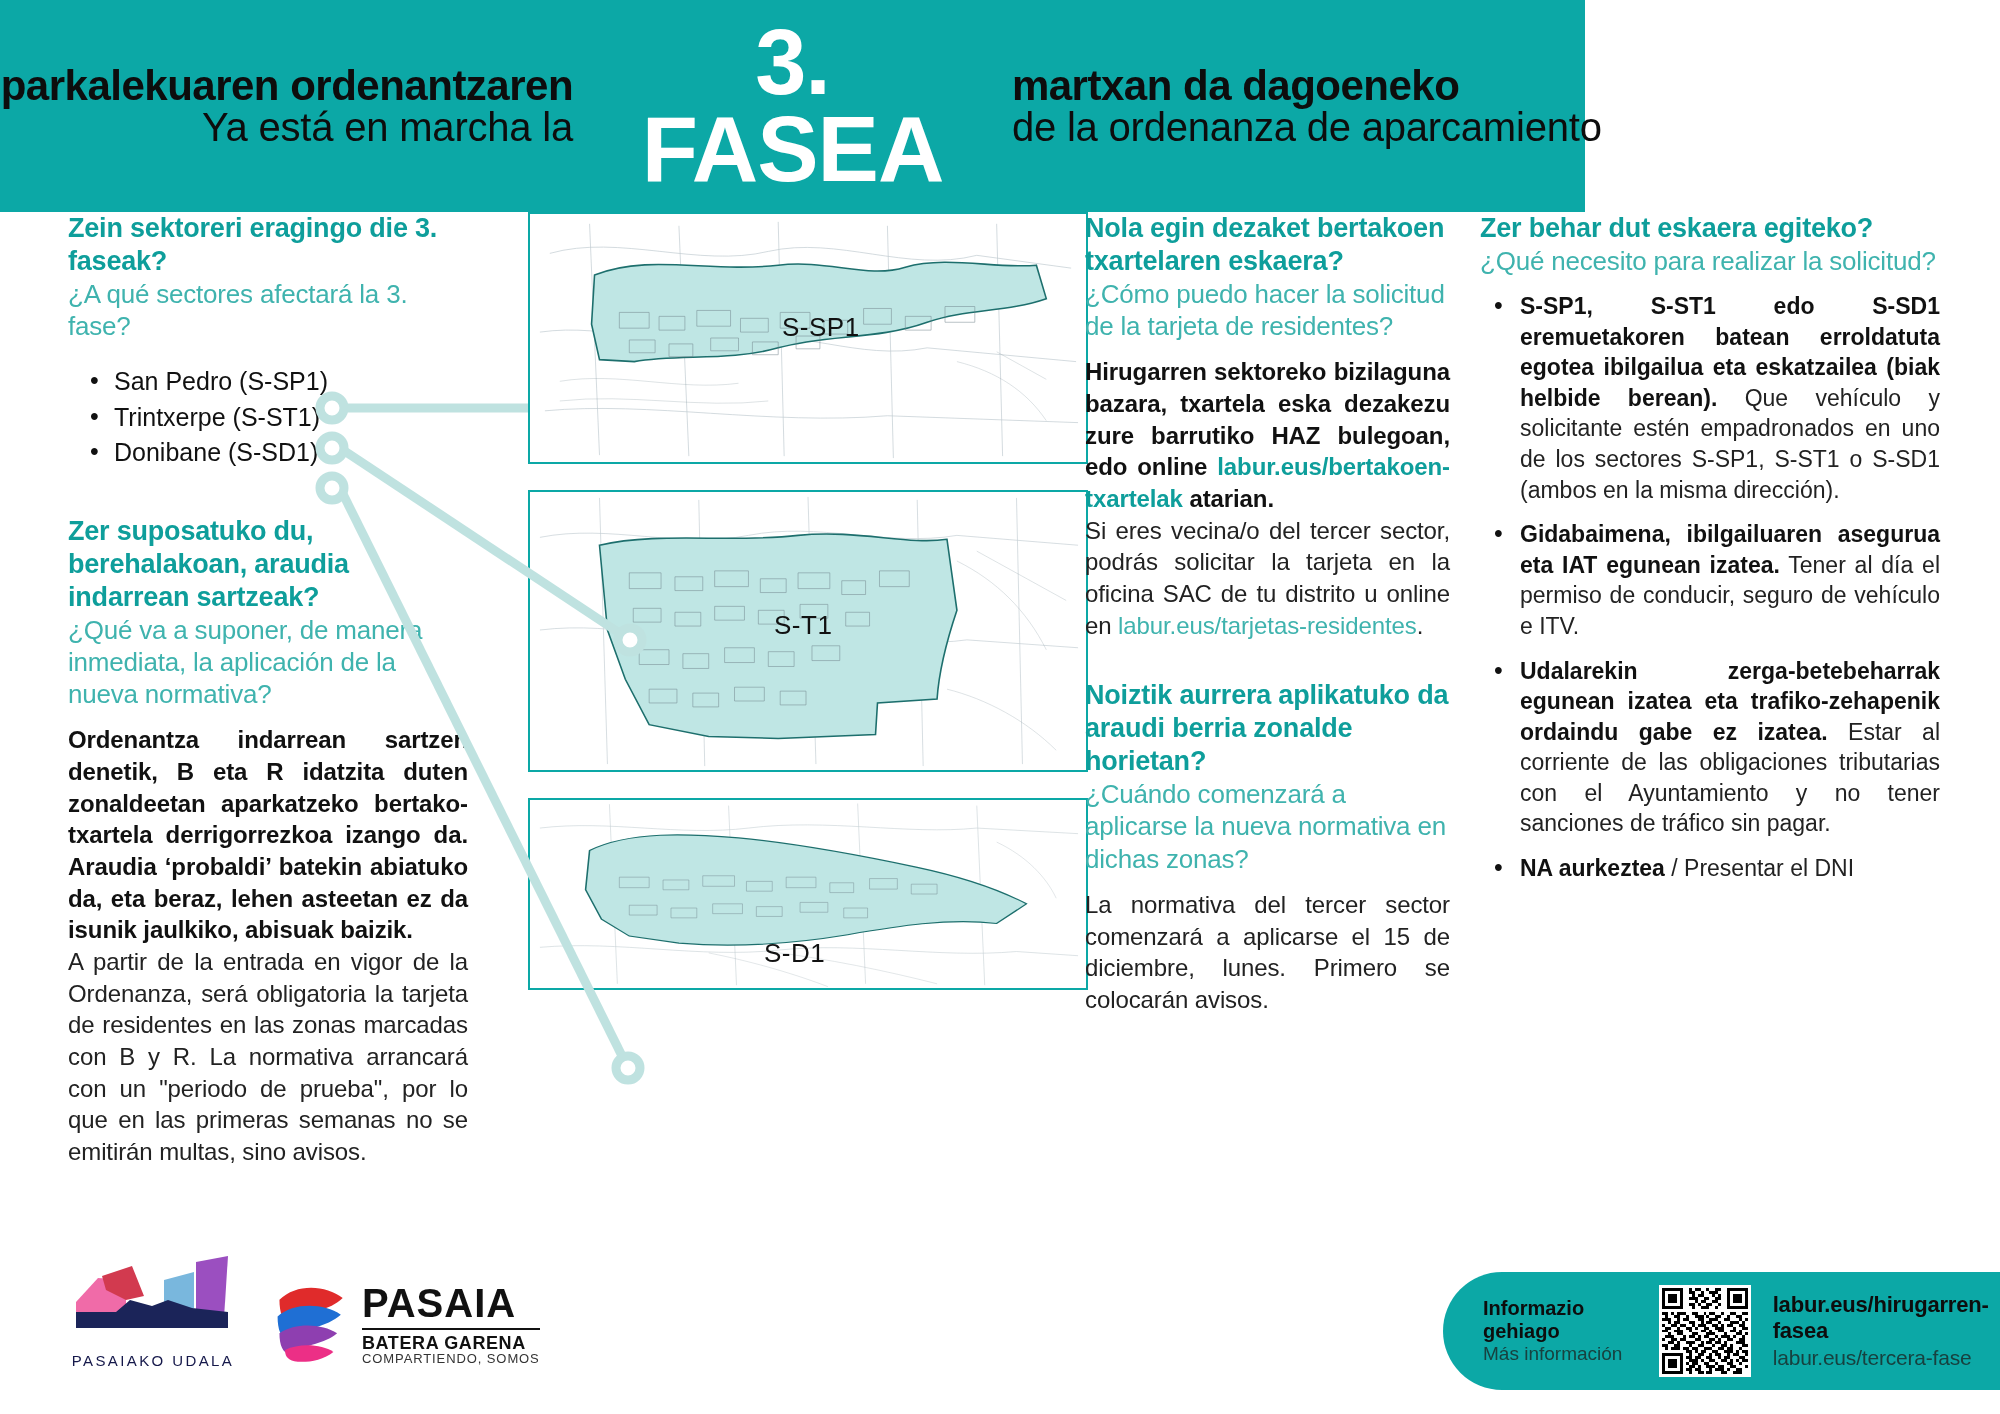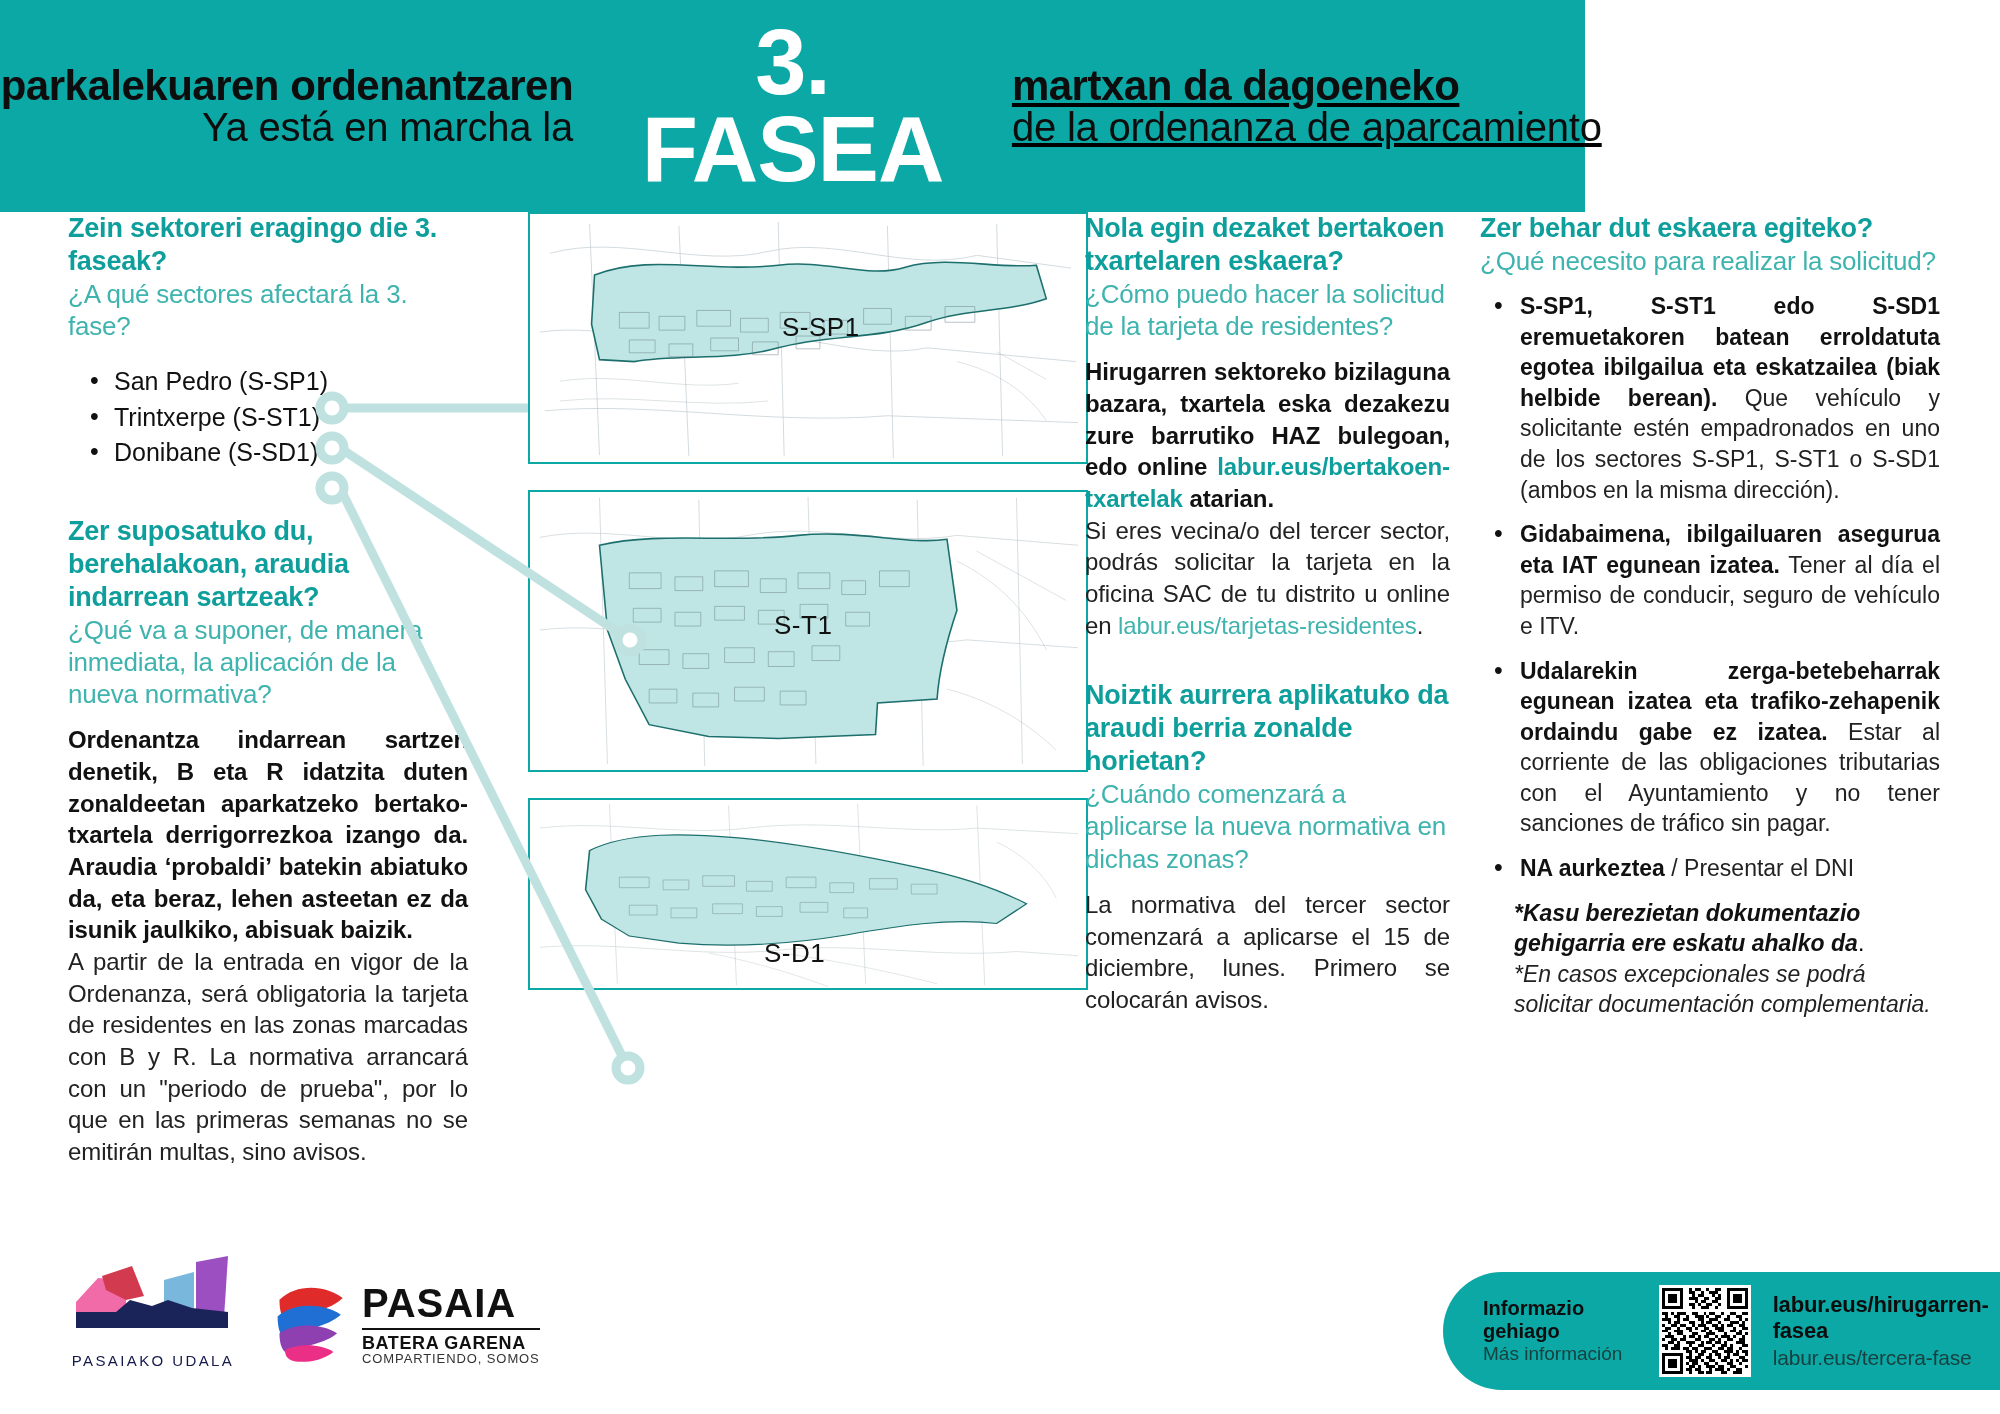--- a/index.html
+++ b/index.html
@@ -26,21 +26,21 @@
   .es-small {
     font-size: 40px; font-weight: 400; color: #0d0d0d;
     letter-spacing: -0.2px; line-height: 1;
   }
   .big-phase {
     font-size: 92px; font-weight: 800; color: #ffffff;
     letter-spacing: -1px; line-height: 0.95; padding: 0 12px;
   }
   .h-left { width: 720px; text-align: right; padding-right: 14px; }
   .h-mid  { width: 420px; text-align: center; }
-  .h-right{ width: 720px; text-align: left; padding-left: 14px; text-decoration: underline; }
+  .h-right{ width: 720px; text-align: left; padding-left: 14px; }
   .h-row { display: flex; align-items: center; }
   .h-stack-l { display: flex; flex-direction: column; align-items: flex-end; }
   .h-stack-r { display: flex; flex-direction: column; align-items: flex-start; }
 
   
   .content {
     position: absolute; left: 0; top: 212px; width: 2000px; height: 1202px;
   }
   .col { position: absolute; top: 0; }
   .col-1 { left: 68px;   width: 400px; }
@@ -316,24 +316,20 @@
         <li>
           <b>Udalarekin zerga-betebeharrak egunean izatea eta trafiko-zehapenik ordaindu gabe ez izatea.</b>
           <span>Estar al corriente de las obligaciones tributarias con el Ayuntamiento y no tener sanciones de tráfico sin pagar.</span>
         </li>
         <li>
           <b>NA aurkeztea</b>
           <span>/ Presentar el DNI</span>
         </li>
       </ul>
 
-      <div class="note-box">
-        <span class="note-eu">*Kasu berezietan dokumentazio gehigarria ere eskatu ahalko da</span><span>.</span>
-        <div class="note-es">*En casos excepcionales se podrá solicitar documentación complementaria.</div>
-      </div>
     </div>
 
   </div>
 
   <div class="logos">
     <div class="logo-udala">
       <svg viewBox="0 0 170 92" width="170" height="92">
         <polygon points="8,52 30,28 58,30 58,62 8,62" fill="#f06ba8"></polygon>
         <polygon points="34,26 64,16 76,46 58,50 38,40" fill="#d23a4f"></polygon>
         <polygon points="96,30 126,22 126,58 96,58" fill="#79b7dd"></polygon>

